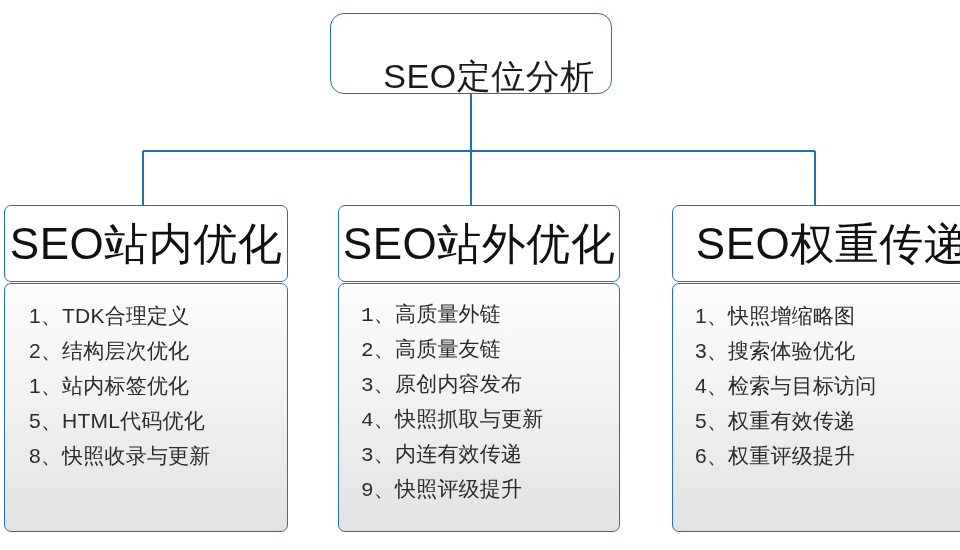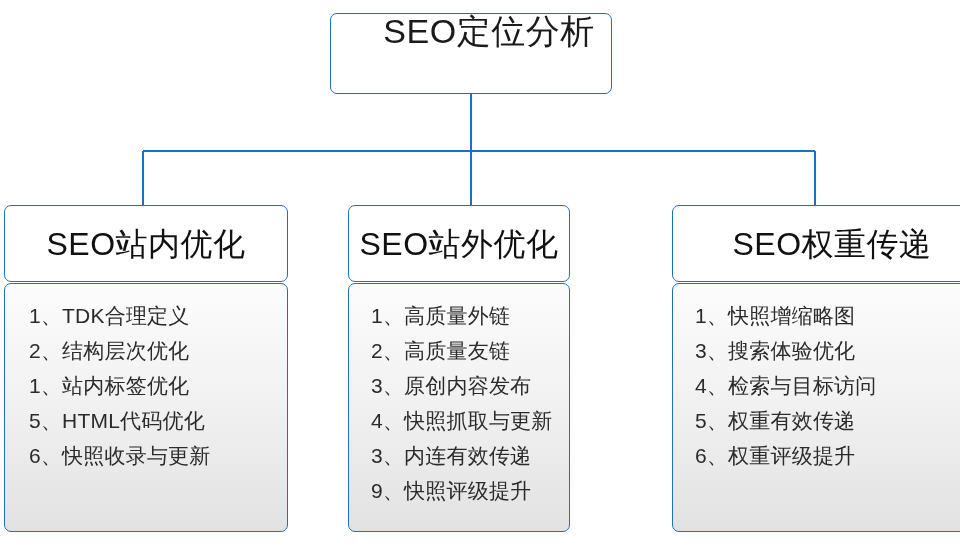--- a/index.html
+++ b/index.html
@@ -31,24 +31,24 @@
 
   
   .root-node {
     position: absolute;
     left: 330px;
     top: 13px;
     width: 282px;
     height: 81px;
     box-sizing: border-box;
     border: 1.3px solid #1f6fc0;
-    border-radius: 7px;
+    border-radius: 14px;
     background: #ffffff;
     display: flex;
-    align-items: flex-start;
+    align-items: flex-end;
     justify-content: center;
     padding-left: 36px;
   }
   .root-label {
     font-size: 34px;
     color: #1a1a1a;
     letter-spacing: 0.5px;
     line-height: 1;
     white-space: nowrap;
   }
@@ -64,21 +64,21 @@
     border: 1.3px solid #1f6fc0;
     border-radius: 7px;
     background: #ffffff;
     display: flex;
     align-items: center;
     justify-content: center;
     position: relative;
     z-index: 2;
   }
   .branch-header-label {
-    font-size: 32px;
+    font-size: 44px;
     color: #111111;
     letter-spacing: 0.5px;
     line-height: 1;
     white-space: nowrap;
   }
   .branch-body {
     box-sizing: border-box;
     margin-top: 1px;
     height: 249px;
     border: 1.3px solid #1f6fc0;
@@ -99,25 +99,25 @@
     font-size: 21px;
     color: #2b2b2b;
     line-height: 35px;
     white-space: nowrap;
     padding-left: 34px;
     letter-spacing: 0.2px;
   }
 
   
   .branch-1 { left: 4px;   width: 284px; }
-  .branch-2 { left: 348px; width: 222px; }
+  .branch-2 { left: 338px; width: 282px; }
   .branch-3 { left: 672px; width: 320px; }
 
   .branch-1 .branch-list li { padding-left: 24px; }
-  .branch-2 .branch-list li { padding-left: 22px; }
+  .branch-2 .branch-list li { padding-left: 22px; font-family: Liberation Mono, monospace; }
   .branch-3 .branch-list li { padding-left: 22px; }
 </style>
 </head>
 <body>
 
 <div id="chart">
 
   <svg class="connector-layer" width="960" height="550" viewBox="0 0 960 550">
     <g stroke="#1f6fc0" stroke-width="1.6" fill="none" shape-rendering="crispEdges">
       <line x1="471" y1="94" x2="471" y2="151"></line>
@@ -135,21 +135,21 @@
   <div class="branch branch-1">
     <div class="branch-header">
       <span class="branch-header-label">SEO站内优化</span>
     </div>
     <div class="branch-body">
       <ul class="branch-list">
         <li>1、TDK合理定义</li>
         <li>2、结构层次优化</li>
         <li>1、站内标签优化</li>
         <li>5、HTML代码优化</li>
-        <li>6、快照收录与更新</li>
+        <li>8、快照收录与更新</li>
       </ul>
     </div>
   </div>
 
   <div class="branch branch-2">
     <div class="branch-header">
       <span class="branch-header-label">SEO站外优化</span>
     </div>
     <div class="branch-body">
       <ul class="branch-list">

